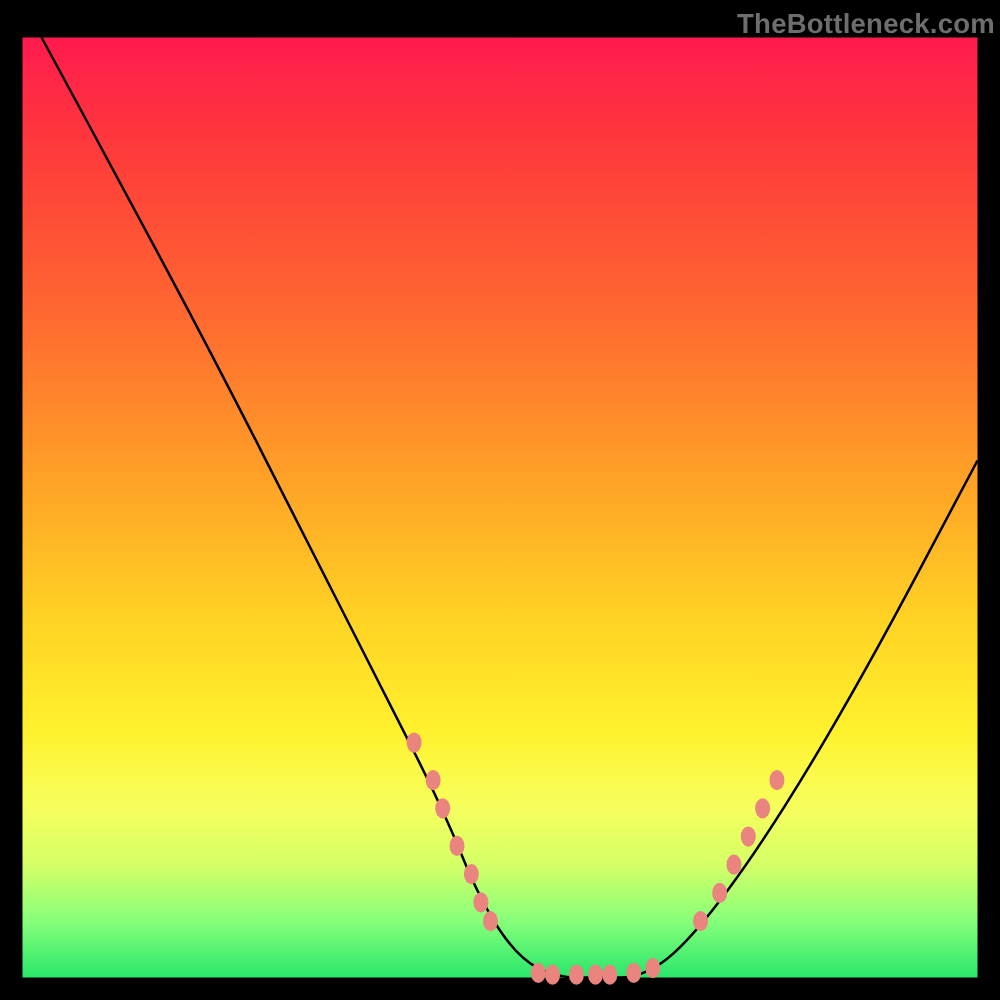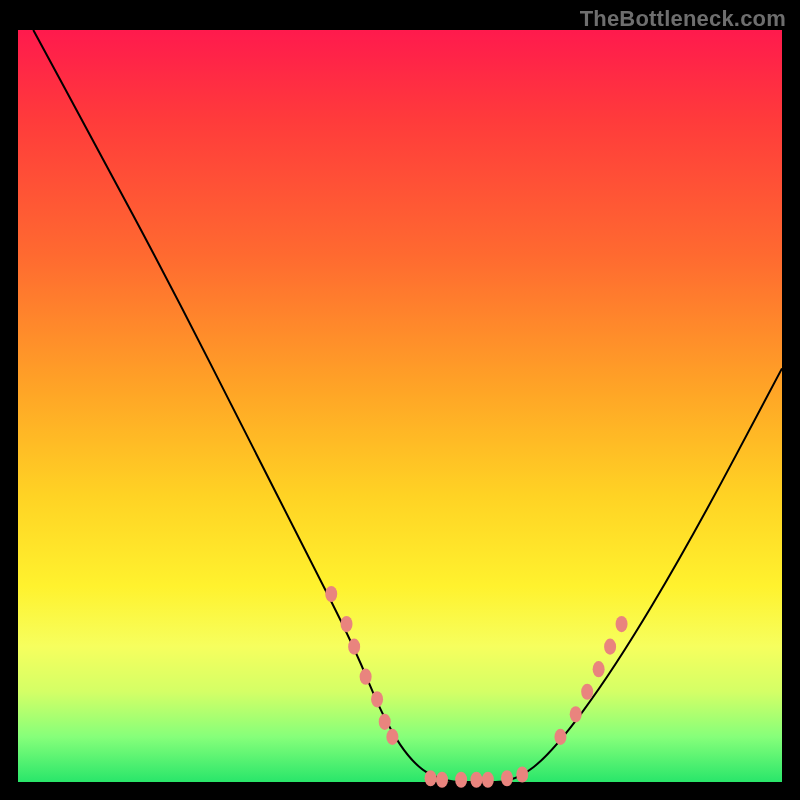--- a/index.html
+++ b/index.html
@@ -33,21 +33,21 @@
       #ffd324 62%,
       #fff22e 74%,
       #f6ff5e 82%,
       #d4ff66 88%,
       #86ff7a 94%,
       #29e66a 100%);
   }
   .watermark {
     position: absolute;
     top: 6px;
-    right: 14px;
+    right: 4px;
     font-family: Arial, Helvetica, sans-serif;
     font-size: 22px;
     font-weight: bold;
     color: #6e6e6e;
     letter-spacing: 0.2px;
     user-select: none;
   }
   svg.curve {
     position: absolute;
     left: 0;

